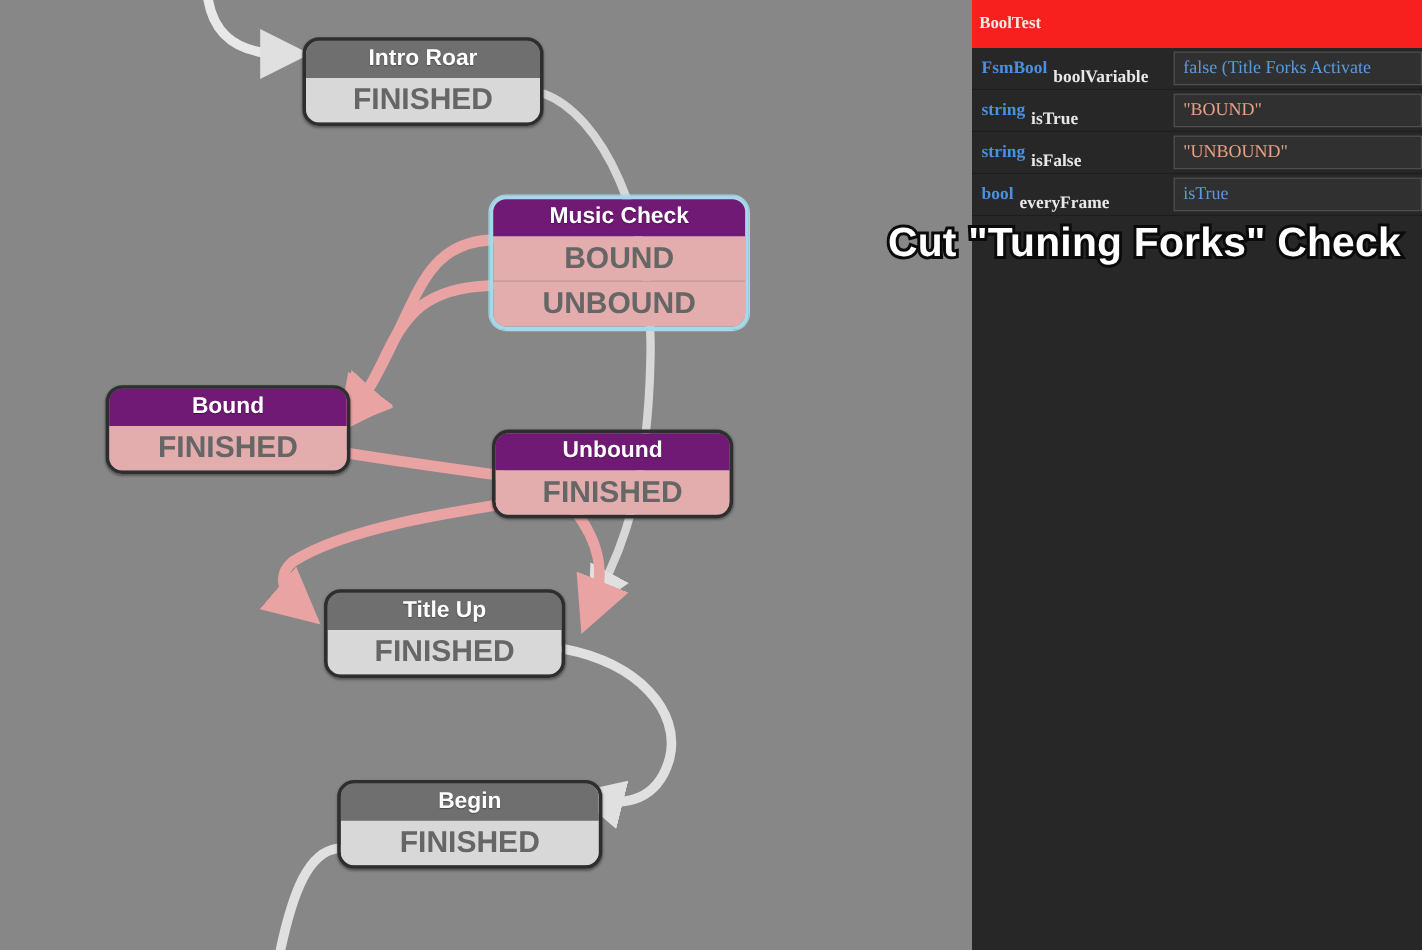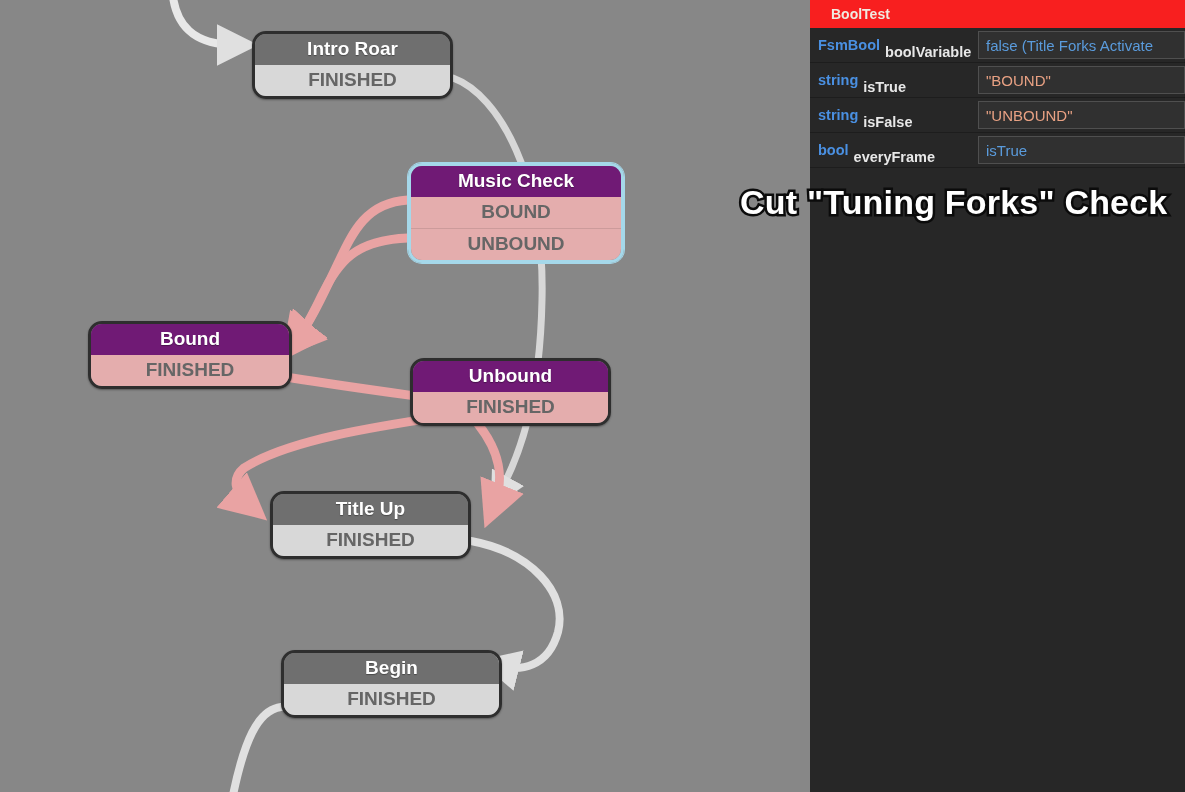--- a/index.html
+++ b/index.html
@@ -38,21 +38,21 @@
     font-weight: bold;
     font-size: 19px;
     color: #ffffff;
     padding: 5px 10px 6px;
     line-height: 1.05;
     text-shadow: 0 1px 1px rgba(0,0,0,.35);
   }
   .node .trans {
     text-align: center;
     font-weight: bold;
-    font-size: 19px;
+    font-size: 25px;
     color: #666666;
     padding: 5px 10px 6px;
     line-height: 1.05;
   }
   .node .trans + .trans { border-top: 1px solid rgba(0,0,0,.10); }
 
   
   .node.grey .title { background: #6f6f6f; }
   .node.grey .trans { background: #d8d8d8; }
   
@@ -76,34 +76,36 @@
   
   #inspector {
     position: absolute; left: 810px; top: 0;
     width: 375px; height: 792px;
     background: #272727;
     z-index: 20;
     overflow: hidden;
   }
   #inspector-header {
     background: #f81f1f;
-    height: 28px;
+    height: 40px;
     display: flex; align-items: center;
-    padding-left: 21px;
+    padding-left: 6px;
+    font-family: Liberation Serif, serif;
   }
   #inspector-header .htxt {
     color: #f0eae0;
     font-weight: bold;
     font-size: 14px;
   }
   .prop-row {
     display: flex;
     align-items: stretch;
     height: 35px;
     border-bottom: 1px solid #1d1d1d;
+    font-family: Liberation Serif, serif;
   }
   .prop-label {
     width: 168px;
     flex: 0 0 168px;
     display: flex; align-items: center;
     padding-left: 8px;
     font-size: 14.5px;
     font-weight: bold;
     white-space: nowrap;
     overflow: hidden;

